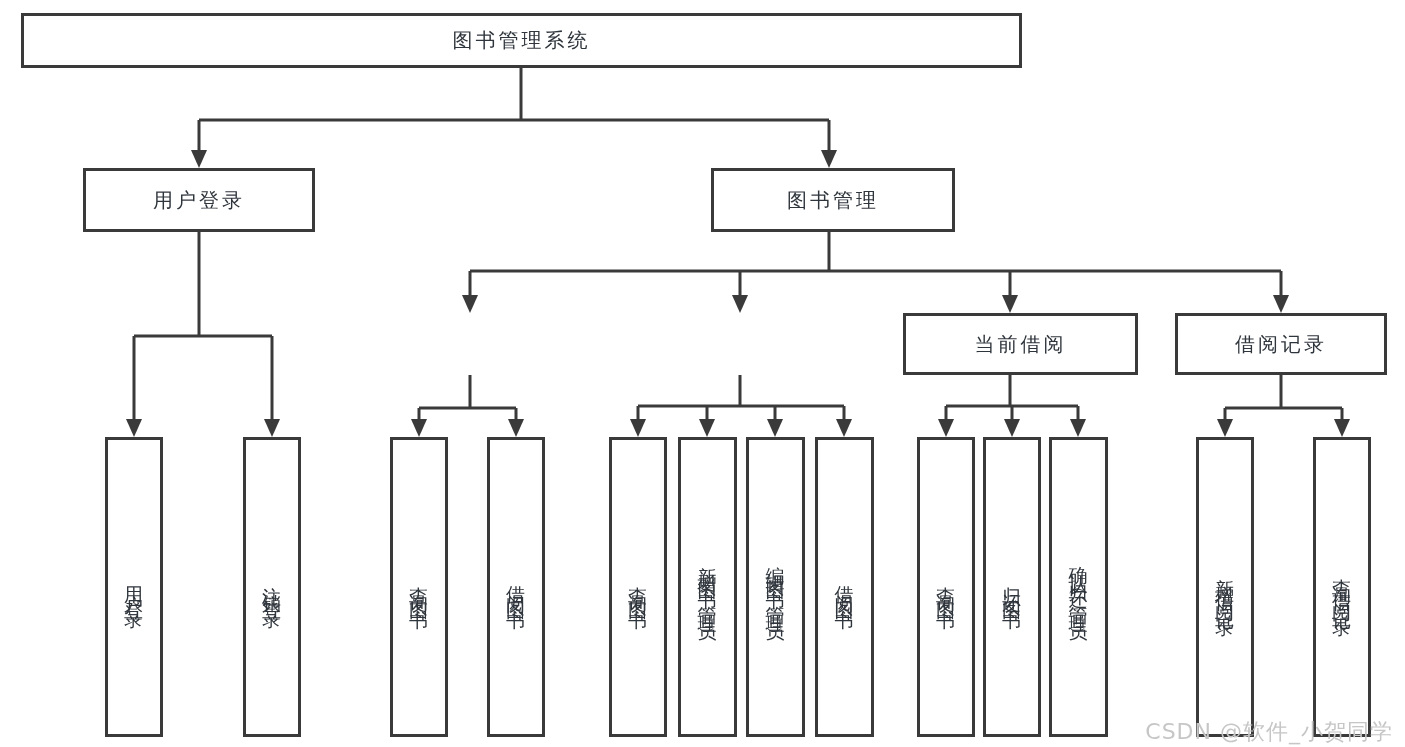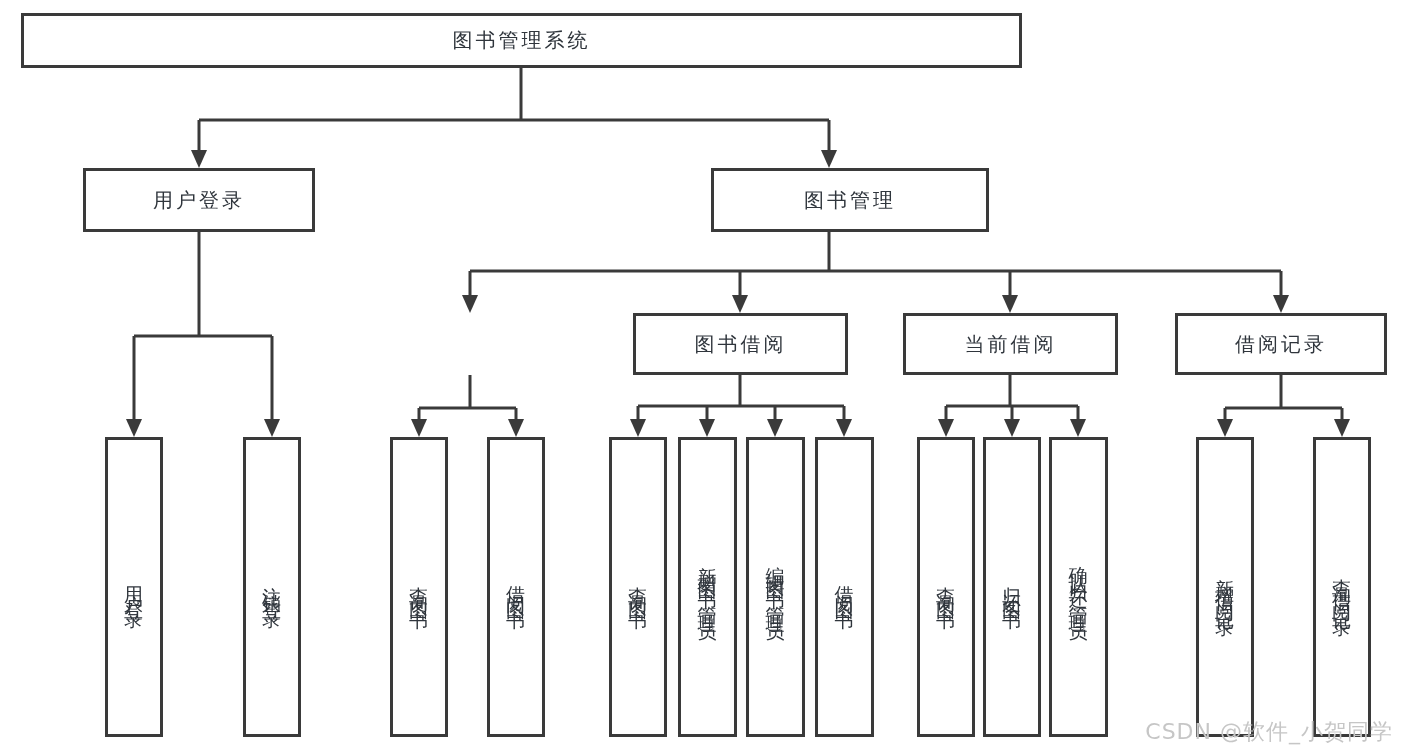--- a/index.html
+++ b/index.html
@@ -30,24 +30,24 @@
   .h-box{font-size:20px;letter-spacing:3px;white-space:nowrap;}
   .v-box .v-label{
     writing-mode:vertical-rl;
     font-size:19px;
     letter-spacing:8px;
     line-height:1;
   }
   
   .root-box   {left:21px;  top:13px;  width:1001px; height:55px;}
   .b-login    {left:83px;  top:168px; width:232px;  height:64px;}
-  .b-mgmt     {left:711px; top:168px; width:278px;  height:64px;}
+  .b-mgmt     {left:711px; top:168px; width:244px;  height:64px;}
   .b-new      {left:363px; top:313px; width:215px;  height:62px;}
   .b-borrow   {left:633px; top:313px; width:215px;  height:62px;}
-  .b-current  {left:903px; top:313px; width:215px;  height:62px;}
+  .b-current  {left:903px; top:313px; width:235px;  height:62px;}
   .b-records  {left:1175px;top:313px; width:212px;  height:62px;}
   
   .leaf{top:437px;height:300px;width:58px;}
   .l-login-1  {left:105px;}
   .l-login-2  {left:243px;}
   .l-new-1    {left:390px;}
   .l-new-2    {left:487px;}
   .l-borrow-1 {left:609px;}
   .l-borrow-2 {left:678px;width:59px;}
   .l-borrow-3 {left:746px;width:59px;}
@@ -115,23 +115,20 @@
     <span>图书管理系统</span>
   </div>
 
   <div class="box h-box b-login">
     <span>用户登录</span>
   </div>
   <div class="box h-box b-mgmt">
     <span>图书管理</span>
   </div>
 
-  <div class="box h-box b-borrow">
-    <span>图书借阅</span>
-  </div>
   <div class="box h-box b-current">
     <span>当前借阅</span>
   </div>
   <div class="box h-box b-records">
     <span>借阅记录</span>
   </div>
 
   <div class="box v-box leaf l-login-1">
     <span class="v-label">用户登录</span>
   </div>

